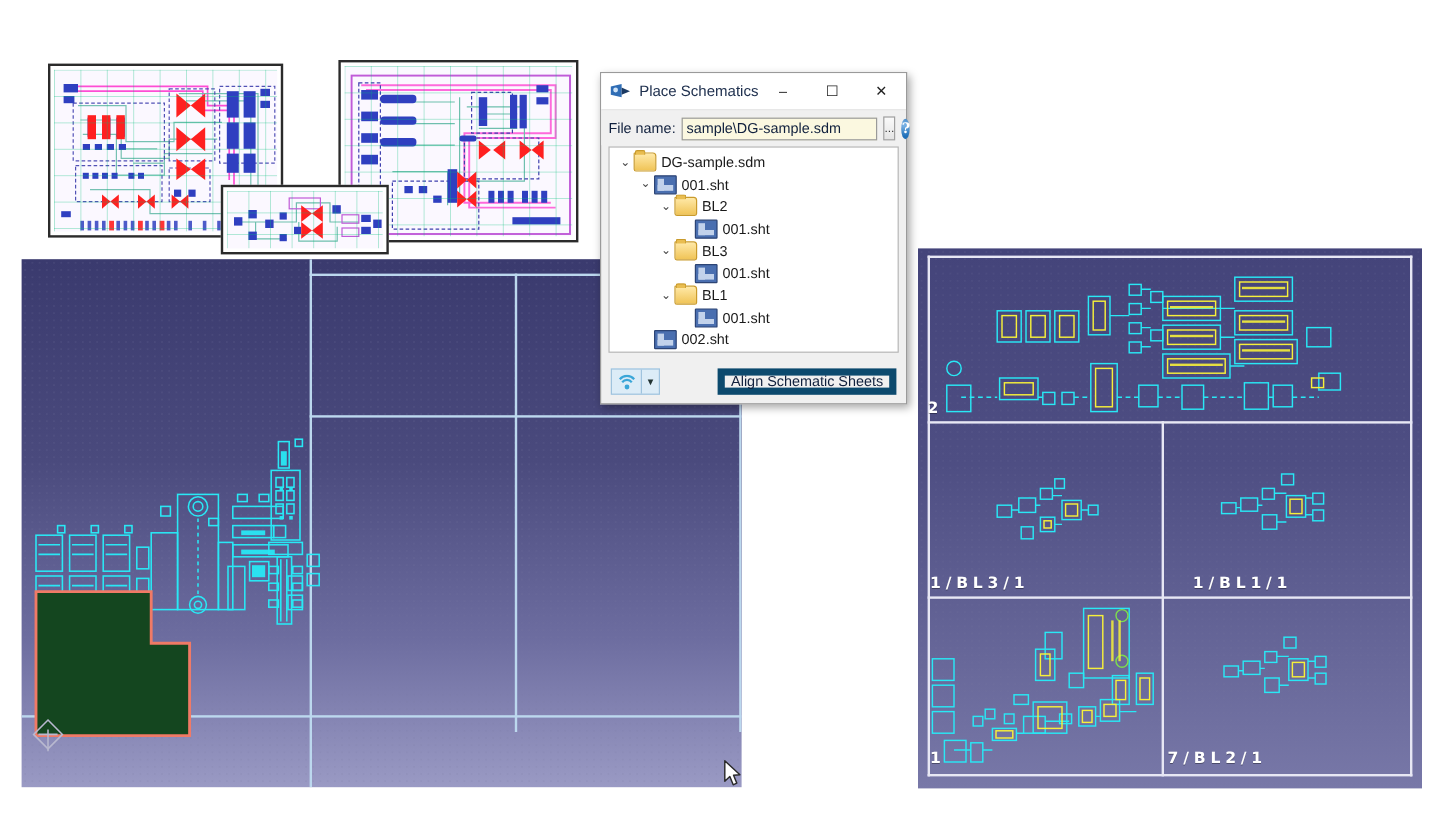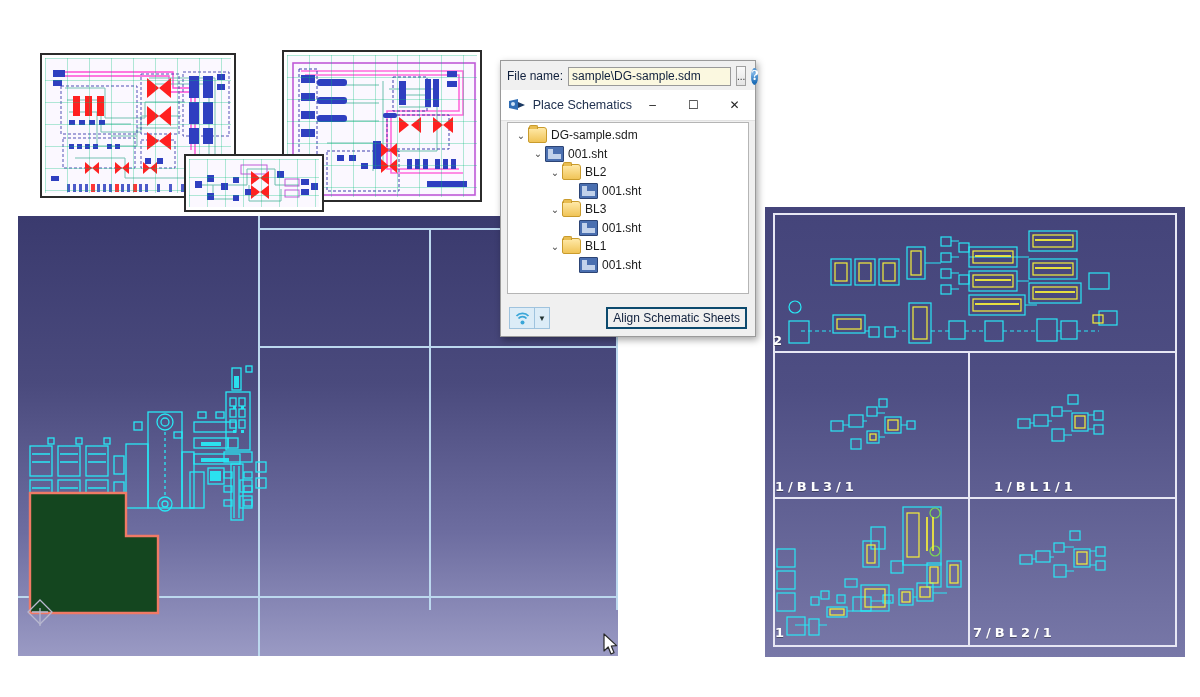--- a/index.html
+++ b/index.html
@@ -202,21 +202,21 @@
     width: 14px; border-left: 1px solid #9fc3de;
     display:flex; align-items:center; justify-content:center;
     font-size: 8px; color:#233;
   }
   #align-btn {
     margin-left: auto;
     height: 22px;
     padding: 0 5px;
     display: flex; align-items: center;
     background: #f0f0f0;
-    border: 2px solid #0c4a6e;
+    border: 6px solid #0c4a6e;
     font-size: 12px;
     color: #10203d;
     white-space: nowrap;
     box-sizing: border-box;
     cursor: default;
   }
 
   
   #cursor { position: absolute; left: 603px; top: 633px; width: 16px; height: 24px; }
 </style>
@@ -696,41 +696,41 @@
 
     <div class="rp-label" style="left:8px; top:126px; letter-spacing:0px;">2</div>
     <div class="rp-label" style="left:10px; top:272px;">1/BL3/1</div>
     <div class="rp-label" style="left:208px; top:272px;margin-left:21px;">1/BL1/1</div>
     <div class="rp-label" style="left:10px; top:418px; letter-spacing:0px;">1</div>
     <div class="rp-label" style="left:208px; top:418px;">7/BL2/1</div>
   </div>
 
   <div id="dialog">
 
-    <div id="dlg-filerow">
-      <div id="file-label">File name:</div>
-      <input id="file-input" value="sample\DG-sample.sdm" style="">
-      <div id="browse-btn">...</div>
-      <div id="help-btn">?</div>
-    </div>
-
     <div id="dlg-titlebar">
       <svg width="18" height="16" style="margin-left:7px;">
         <path d="M1 4 L10 2 L10 13 L1 11 Z" fill="#2f6db5"></path>
         <path d="M10 5 L17 8 L10 11 Z" fill="#1b3a63"></path>
         <circle cx="5" cy="7" r="2" fill="#cfe3f7"></circle>
       </svg>
       <div id="dlg-title-text">Place Schematics</div>
       <div style="margin-left:auto; display:flex;">
         <div class="win-btn">–</div>
         <div class="win-btn">☐</div>
         <div class="win-btn">✕</div>
       </div>
     </div>
 
+    <div id="dlg-filerow">
+      <div id="file-label">File name:</div>
+      <input id="file-input" value="sample\DG-sample.sdm" style="">
+      <div id="browse-btn">...</div>
+      <div id="help-btn">?</div>
+    </div>
+
     <div id="dlg-tree">
         <div class="tree-row" style="padding-left: 6px;">
           <span class="chev">⌄</span>
           <span class="ic ic-folder"></span>
           <span>DG-sample.sdm</span>
         </div>
         <div class="tree-row" style="padding-left: 23px;">
           <span class="chev">⌄</span>
           <span class="ic ic-sheet"></span>
           <span>001.sht</span>
@@ -757,20 +757,25 @@
         </div>
         <div class="tree-row" style="padding-left: 40px;">
           <span class="chev">⌄</span>
           <span class="ic ic-folder"></span>
           <span>BL1</span>
         </div>
         <div class="tree-row" style="padding-left: 57px;">
           <span class="chev"></span>
           <span class="ic ic-sheet"></span>
           <span>001.sht</span>
+        </div>
+        <div class="tree-row" style="padding-left: 23px;">
+          <span class="chev"></span>
+          <span class="ic ic-sheet"></span>
+          <span>002.sht</span>
         </div>
       </div>
 
     <div id="dlg-bottom">
       <div id="wifi-split">
         <div id="wifi-main">
           <svg width="15" height="13">
             <path d="M1.5 4 A8 8 0 0 1 13.5 4" stroke="#3aa6d8" stroke-width="1.8" fill="none"></path>
             <path d="M3.5 6.5 A5.2 5.2 0 0 1 11.5 6.5" stroke="#3aa6d8" stroke-width="1.8" fill="none"></path>
             <circle cx="7.5" cy="10.5" r="2" fill="#3aa6d8"></circle>

